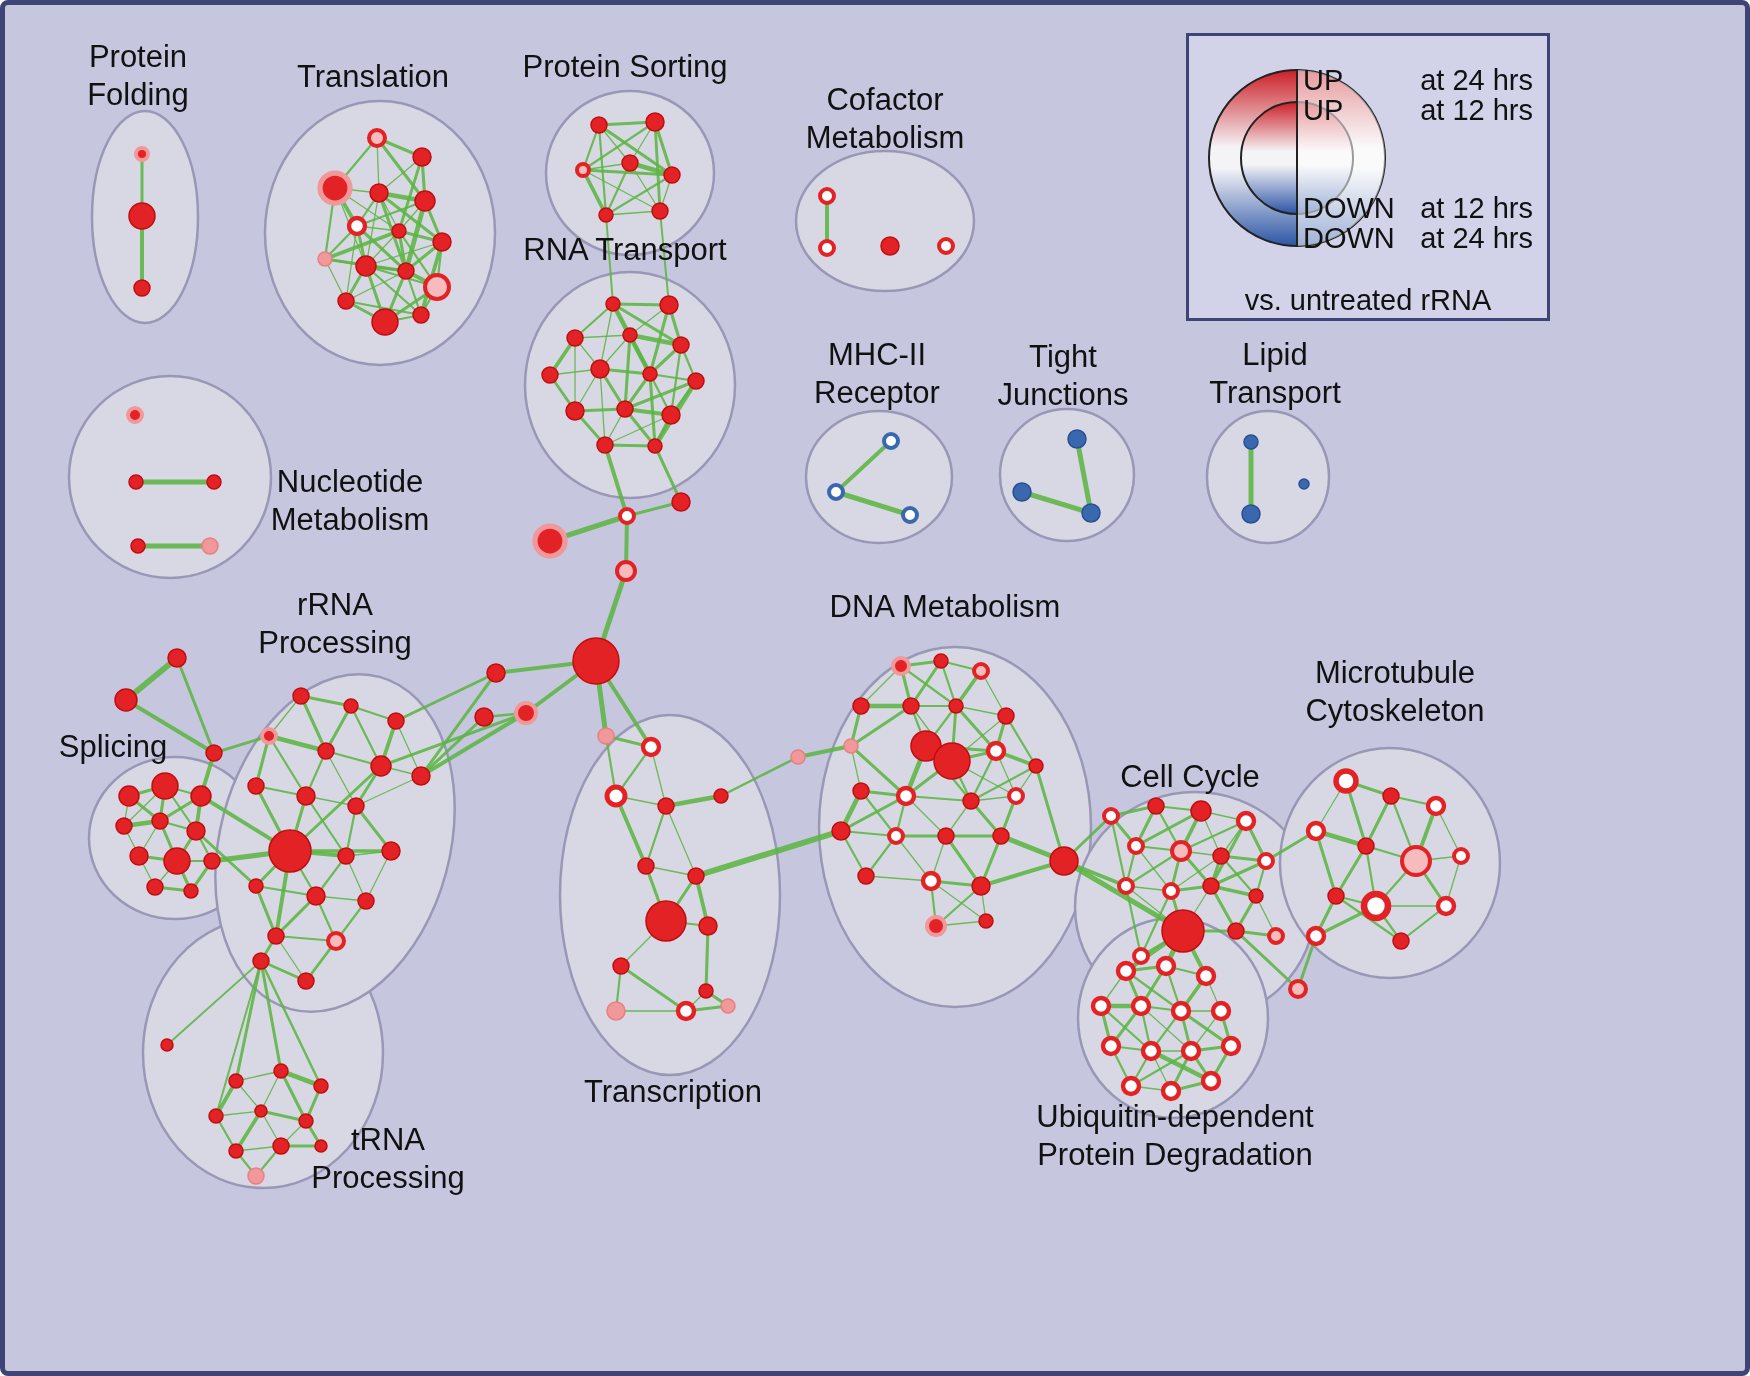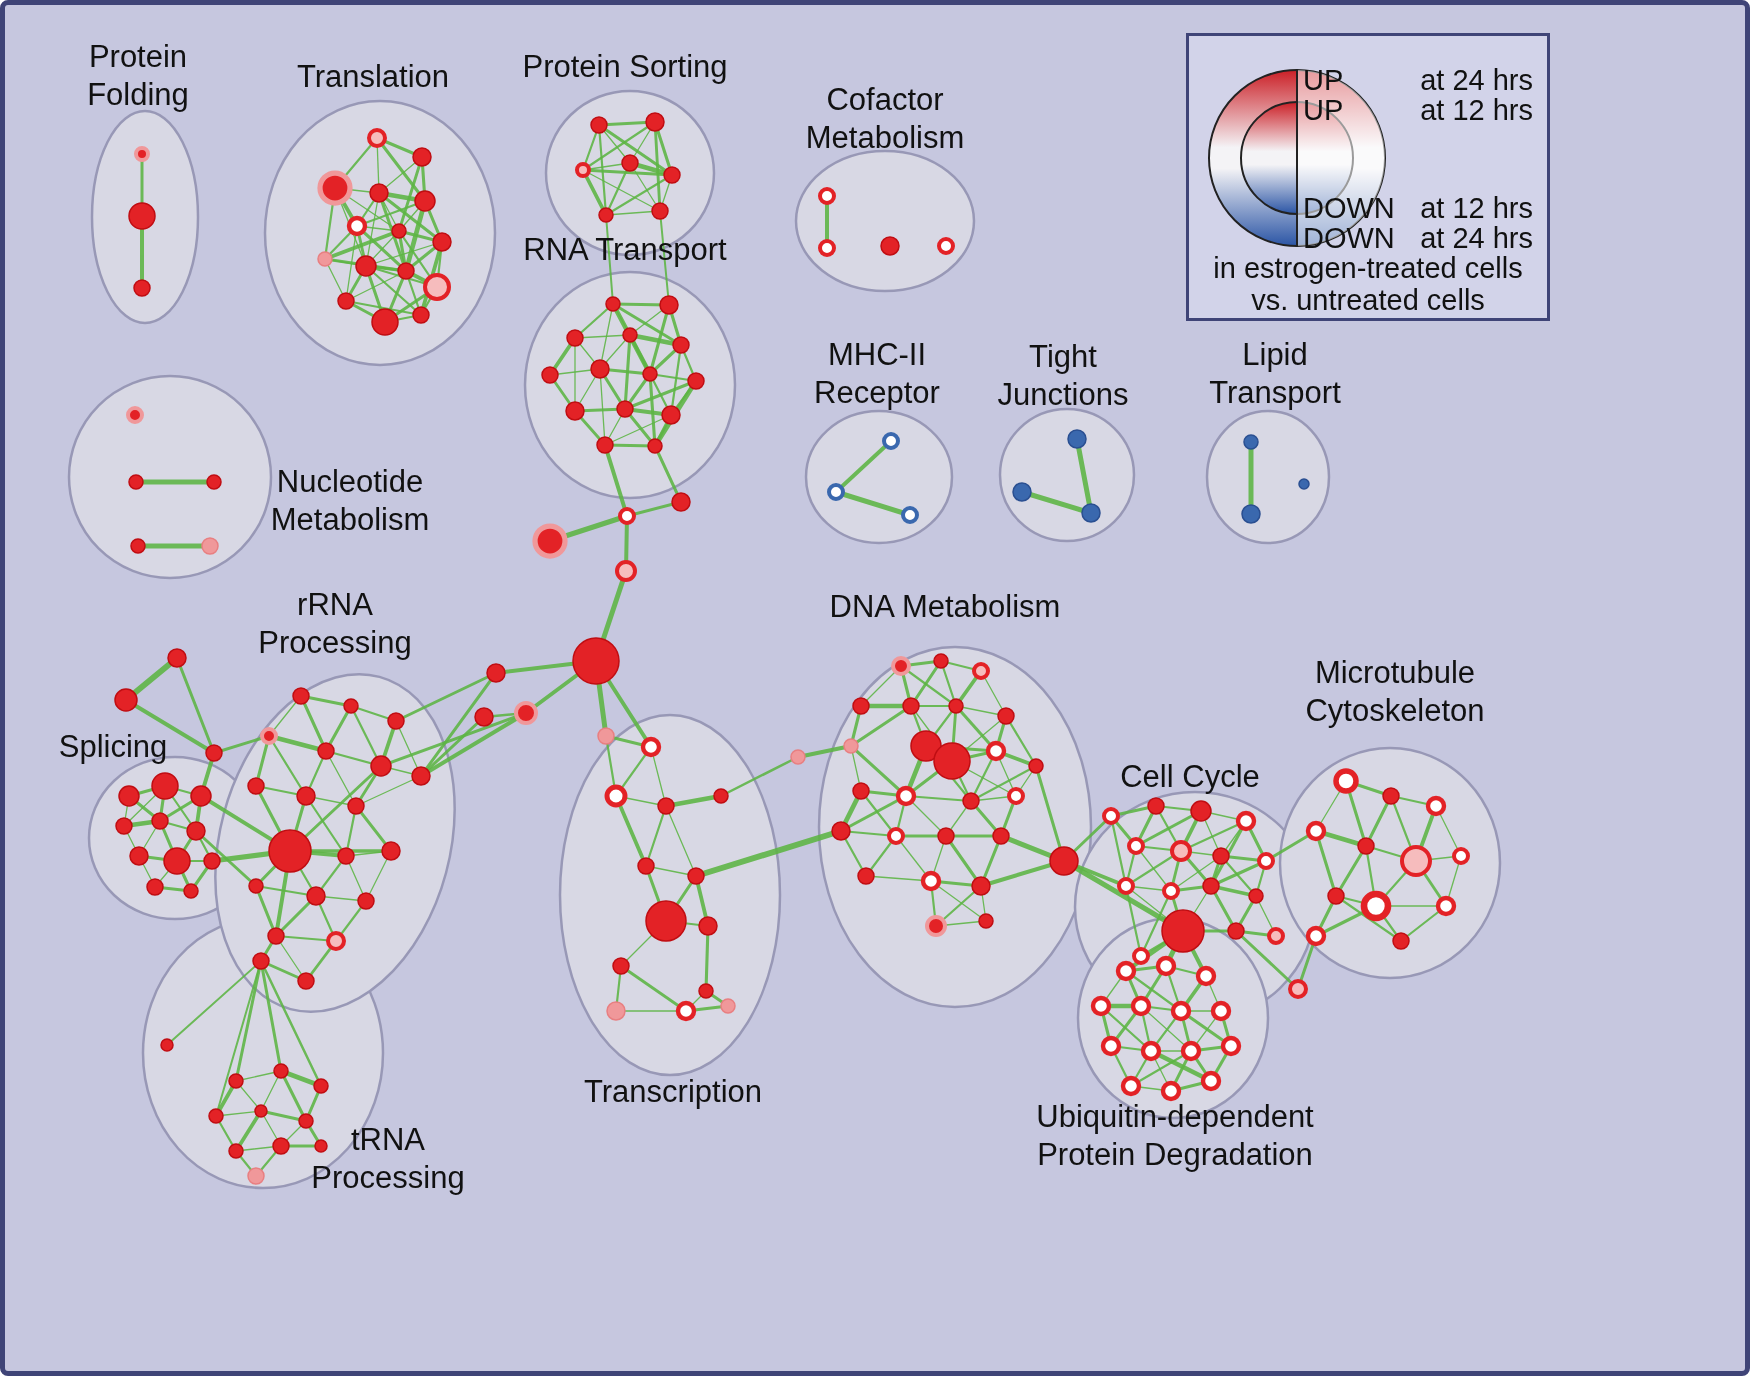--- a/index.html
+++ b/index.html
@@ -725,16 +725,15 @@
       <span>at 12 hrs</span>
     </div>
     <div class="lrow" style="top:156px">
       <span>DOWN</span>
       <span>at 12 hrs</span>
     </div>
     <div class="lrow" style="top:186px">
       <span>DOWN</span>
       <span>at 24 hrs</span>
     </div>
-    <div class="lcap" style="top:216px">in estrogen-treated cells</div>
-    <div class="lcap" style="top:248px">vs. untreated cells</div>
+    <div class="lcap" style="top:248px">vs. untreated rRNA</div>
   </div>
 </div>
 
 </body></html>

